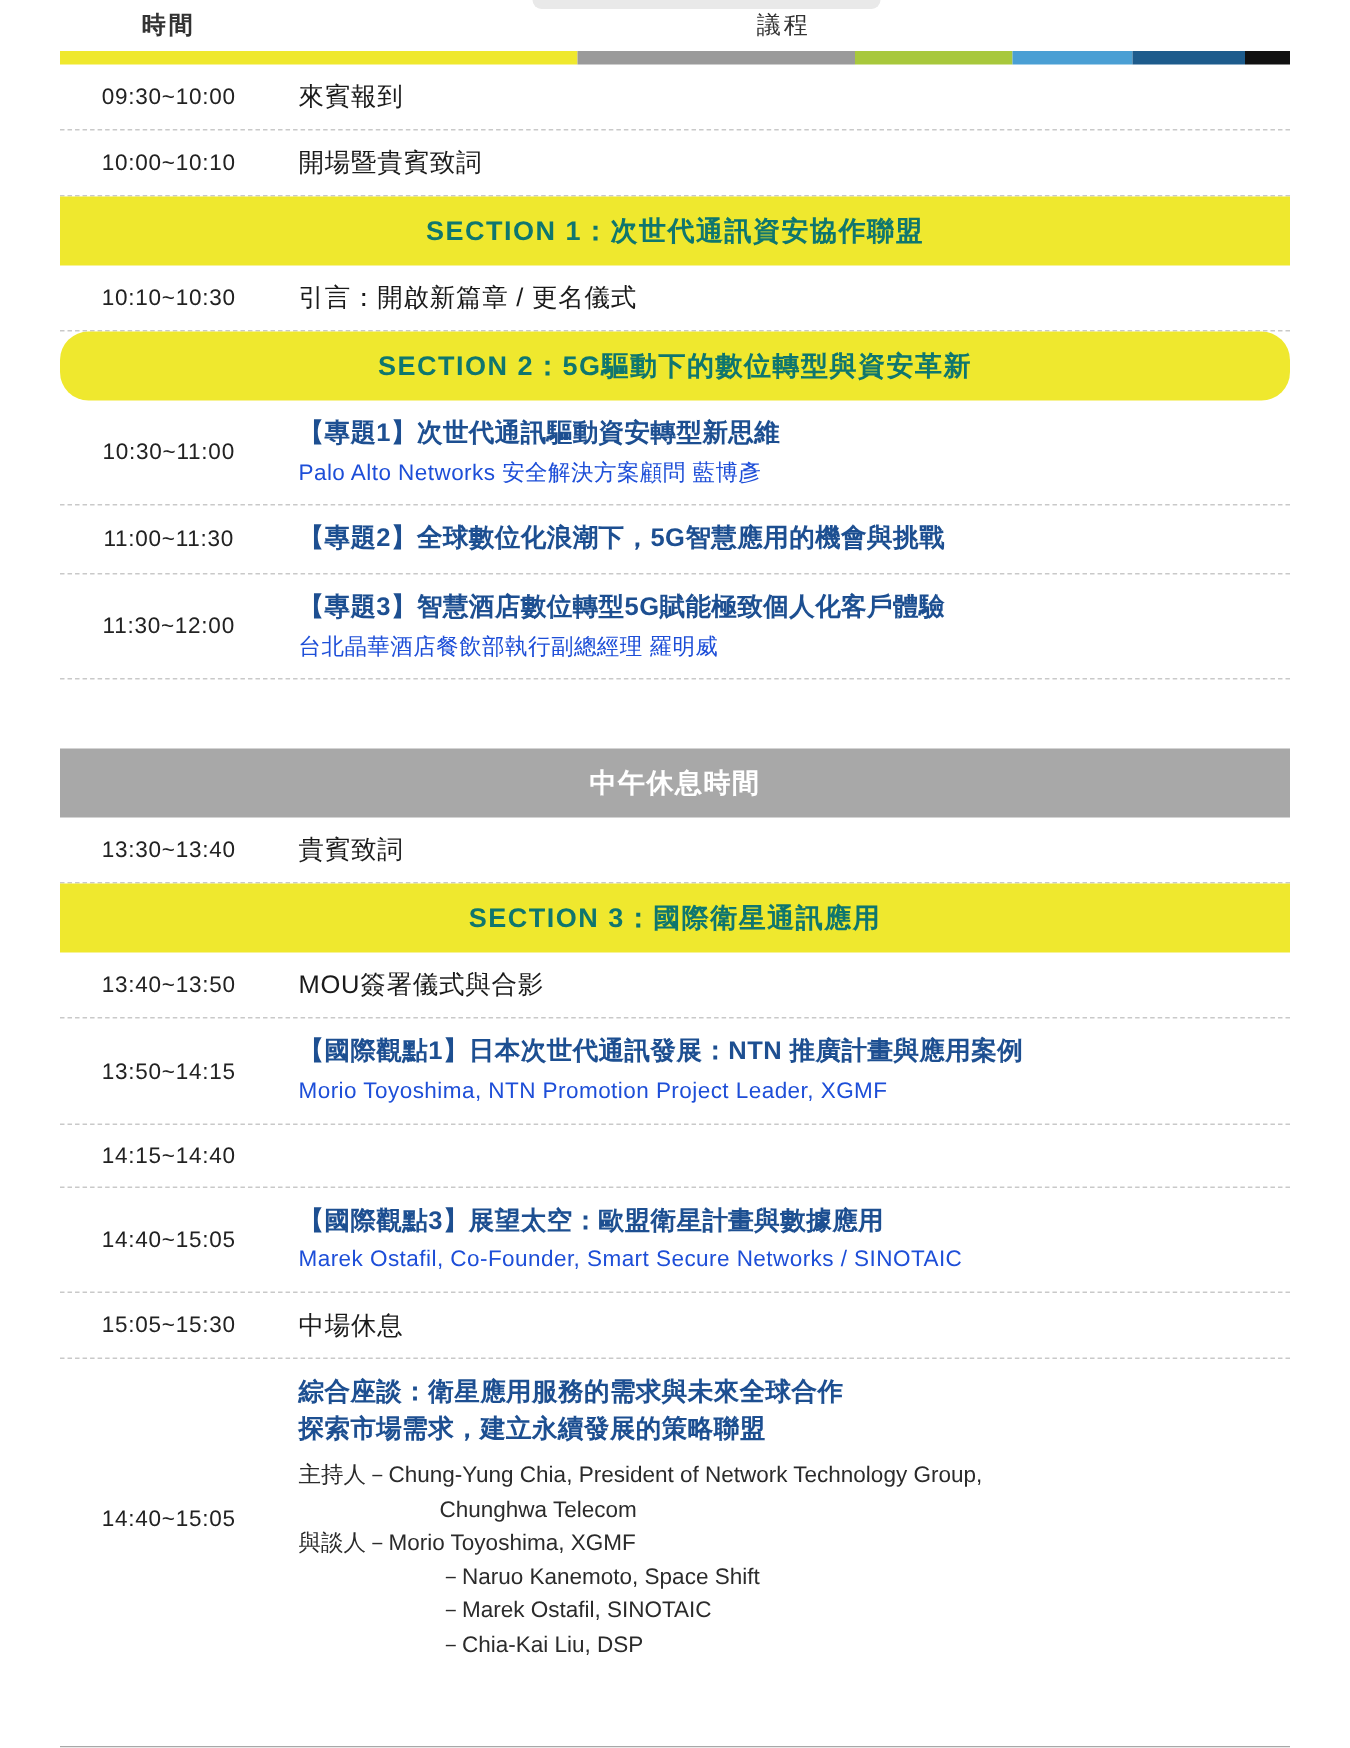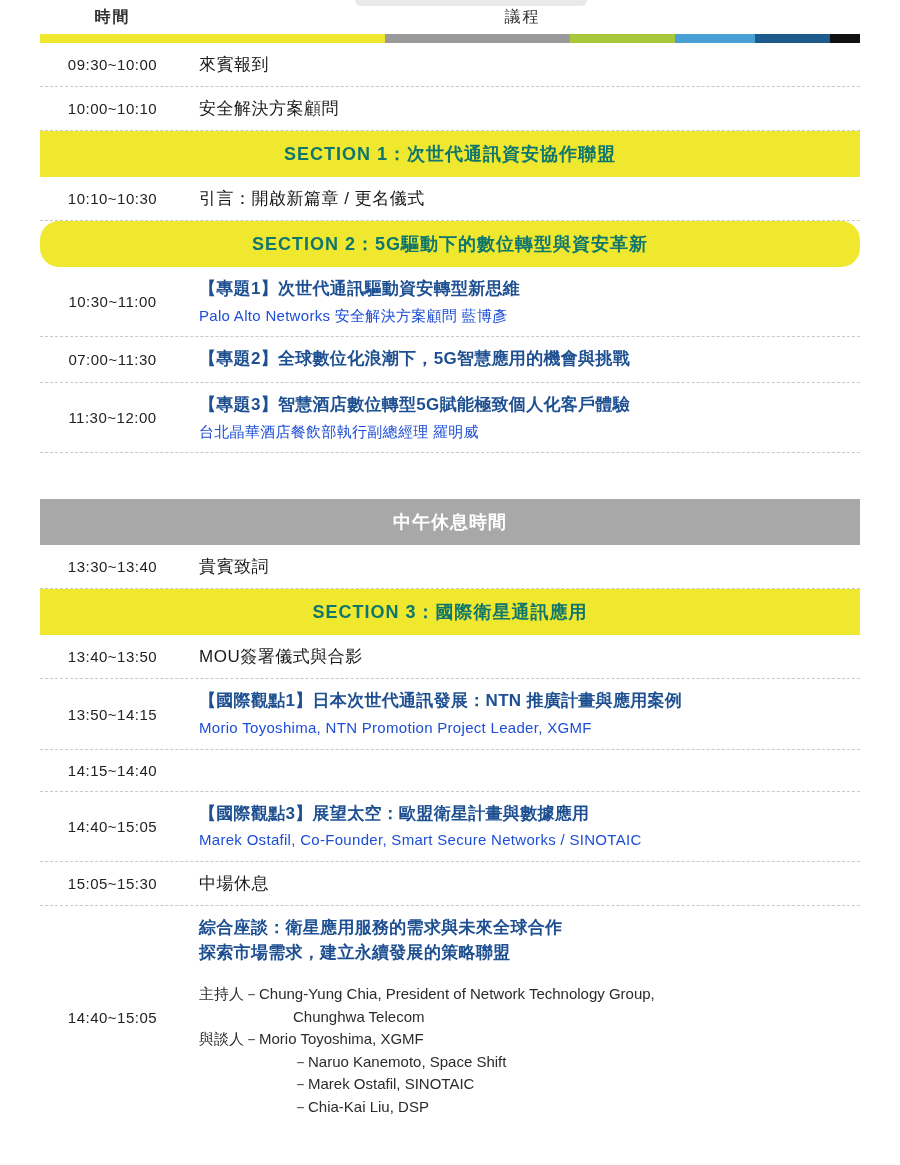--- a/index.html
+++ b/index.html
@@ -118,21 +118,21 @@
     justify-content: center;
     font-size: 18px;
     font-weight: bold;
     letter-spacing: 1px;
     color: #0f766e;
   }
   .banner-yellow { background: #efe82e; }
   .banner-grey { background: #a8a8a8; color: #ffffff; margin-top: 46px; }
 
   
-  .panel-lines { margin-top: 18px; }
+  .panel-lines { margin-top: 8px; }
   .panel-row { display: flex; font-size: 15px; color: #2b2b2b; line-height: 1.5; }
   .panel-label { flex: 0 0 auto; white-space: nowrap; }
   .panel-vals { flex: 1; }
   .panel-val { white-space: nowrap; }
   .panel-indent { padding-left: 34px; }
 </style>
 </head>
 <body>
 
 <div id="page">
@@ -160,21 +160,21 @@
   <div class="table" id="table-body">
       <div class="row">
         <div class="cell-time">09:30~10:00</div>
         <div class="cell-body">
           <div class="title-plain">來賓報到</div>
         </div>
       </div>
       <div class="row">
         <div class="cell-time">10:00~10:10</div>
         <div class="cell-body">
-          <div class="title-plain">安全解決方案顧問</div>
+          <div class="title-plain">開場暨貴賓致詞</div>
         </div>
       </div>
       <div class="row noline">
         <div class="banner banner-yellow" style="width: 100%;">SECTION 1：次世代通訊資安協作聯盟</div>
       </div>
       <div class="row">
         <div class="cell-time">10:10~10:30</div>
         <div class="cell-body">
           <div class="title-plain">引言：開啟新篇章 / 更名儀式</div>
         </div>
@@ -183,21 +183,21 @@
         <div class="banner banner-yellow" style="width: 100%; border-radius: 19px;">SECTION 2：5G驅動下的數位轉型與資安革新</div>
       </div>
       <div class="row">
         <div class="cell-time">10:30~11:00</div>
         <div class="cell-body">
           <div class="title-blue">【專題1】次世代通訊驅動資安轉型新思維</div>
           <div class="speaker">Palo Alto Networks 安全解決方案顧問  藍博彥</div>
         </div>
       </div>
       <div class="row">
-        <div class="cell-time">07:00~11:30</div>
+        <div class="cell-time">11:00~11:30</div>
         <div class="cell-body">
           <div class="title-blue">【專題2】全球數位化浪潮下，5G智慧應用的機會與挑戰</div>
         </div>
       </div>
       <div class="row">
         <div class="cell-time">11:30~12:00</div>
         <div class="cell-body">
           <div class="title-blue">【專題3】智慧酒店數位轉型5G賦能極致個人化客戶體驗</div>
           <div class="speaker">台北晶華酒店餐飲部執行副總經理  羅明威</div>
         </div>

